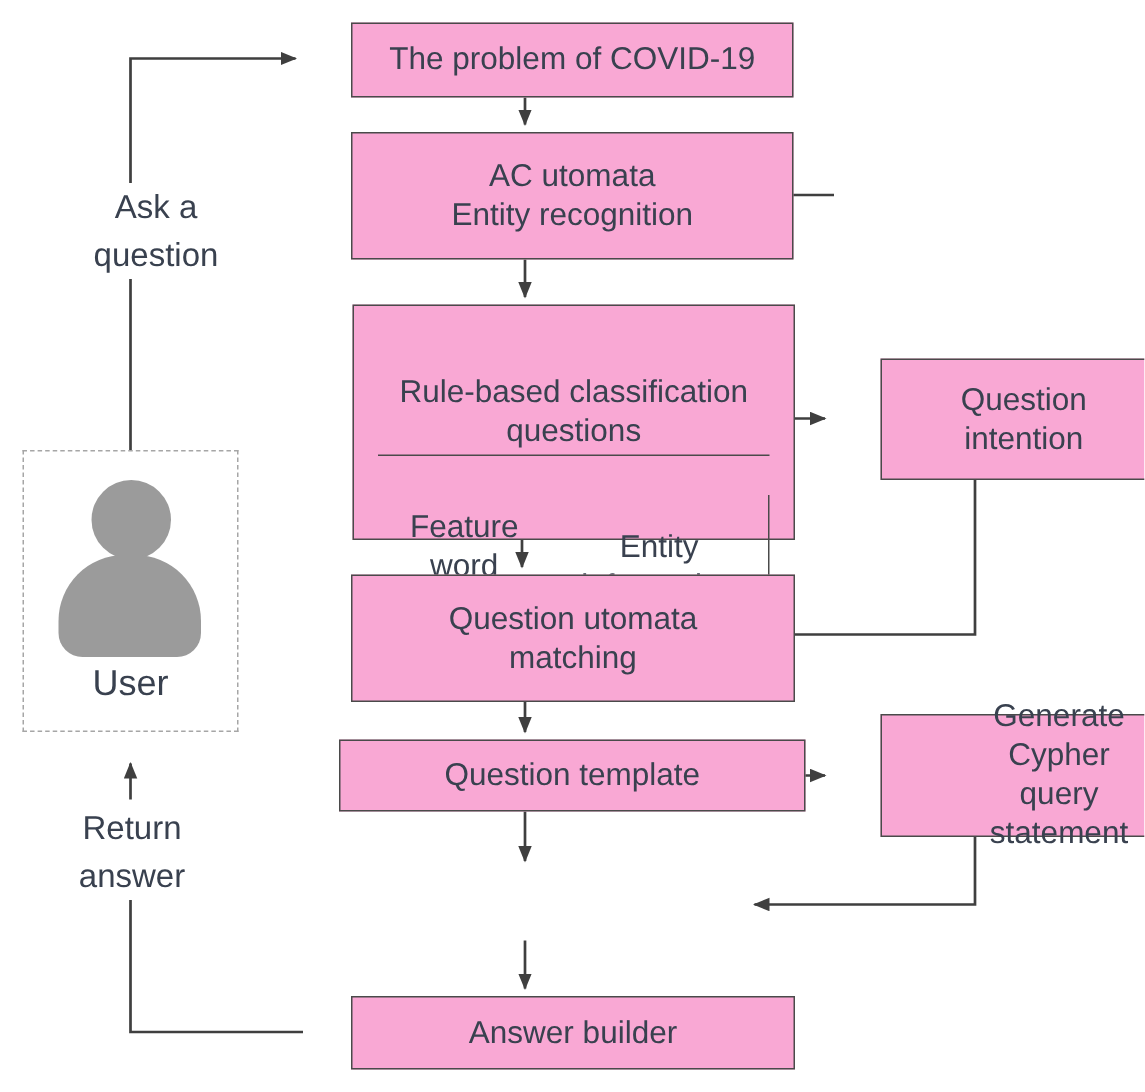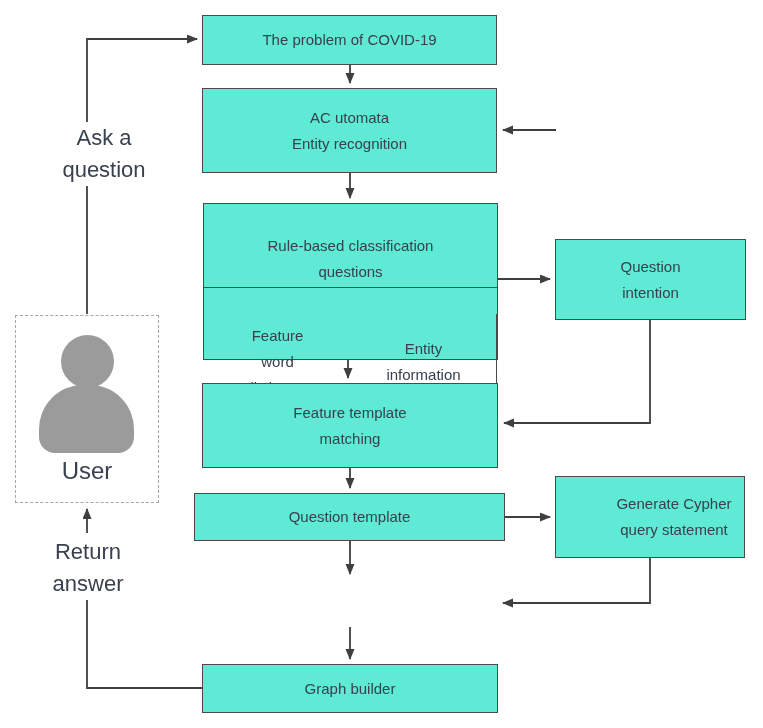--- a/index.html
+++ b/index.html
@@ -26,35 +26,36 @@
     stroke: var(--arrow, #3f3f3f);
     stroke-width: 1.8;
     fill: none;
   }
   .edges marker path {
     fill: var(--arrow, #3f3f3f);
   }
   .box {
     position: absolute;
     box-sizing: border-box;
-    background: #5eead4;
+    background: #f9a8d4;
     border: 1.7px solid var(--box-border, #4a4a4a);
     display: flex;
     align-items: center;
     justify-content: center;
     text-align: center;
     white-space: pre-line;
-    font-size: 15px;
+    font-size: 21px;
     line-height: 26px;
     color: var(--text, #3a4150);
+    margin-left: 32px;
   }
   .b-problem   { left:202px; top:15px;  width:295px; height:50px; }
   .b-ac        { left:202px; top:88px;  width:295px; height:85px; }
   .b-dict      { left:556px; top:99px;  width:187px; height:63px; }
-  .b-compound  { left:203px; top:203px; width:295px; height:157px; display:block; padding:0; }
+  .b-compound  { left:203px; top:203px; width:295px; height:157px; display:block; padding:16px; }
   .compound-header {
     box-sizing: border-box;
     height: 58px;
     border-bottom: 1.7px solid var(--box-border, #4a4a4a);
     display: flex;
     align-items: center;
     justify-content: center;
     text-align: center;
     white-space: pre-line;
   }
@@ -69,21 +70,21 @@
   }
   .cell-left { flex: 0 0 145px; border-right: 1.7px solid var(--box-border, #4a4a4a); }
   .b-intent    { left:555px; top:239px; width:191px; height:81px; }
   .b-template  { left:202px; top:383px; width:296px; height:85px; }
   .b-parsing   { left:194px; top:493px; width:311px; height:48px; }
   .b-cypher    { left:555px; top:476px; width:190px; height:82px;padding-left:48px; }
   .b-knowledge { left:201px; top:579px; width:296px; height:48px; }
   .b-answer    { left:202px; top:664px; width:296px; height:49px; }
   .actor-box {
     position: absolute;
-    left: 15px; top: 315px; width: 144px; height: 188px;
+    left: 15px; top: 300px; width: 144px; height: 188px;
     box-sizing: border-box;
     border: 1.7px dashed var(--dashed-border, #a6a6a6);
     background: #fff;
   }
   .person-head {
     position: absolute;
     left: 45px; top: 19px;
     width: 53px; height: 53px;
     border-radius: 50%;
     background: var(--actor-icon, #9b9b9b);
@@ -156,30 +157,30 @@
 word
 dictionary</div>
       <div class="cell cell-left">Entity
 information</div>
     </div>
   </div>
 
   <div class="box b-intent">Question
 intention</div>
 
-  <div class="box b-template">Feature template
+  <div class="box b-template">Question utomata
 matching</div>
 
   <div class="box b-parsing">Question template</div>
 
   <div class="box b-cypher">Generate Cypher
 query statement</div>
 
 
-  <div class="box b-answer">Graph builder</div>
+  <div class="box b-answer">Answer builder</div>
 
   <div class="actor-box">
     <div>
       <div class="person-head"></div>
       <div class="person-body"></div>
     </div>
     <div class="actor-label">User</div>
   </div>
 
   <div class="edge-label el-ask">Ask a

